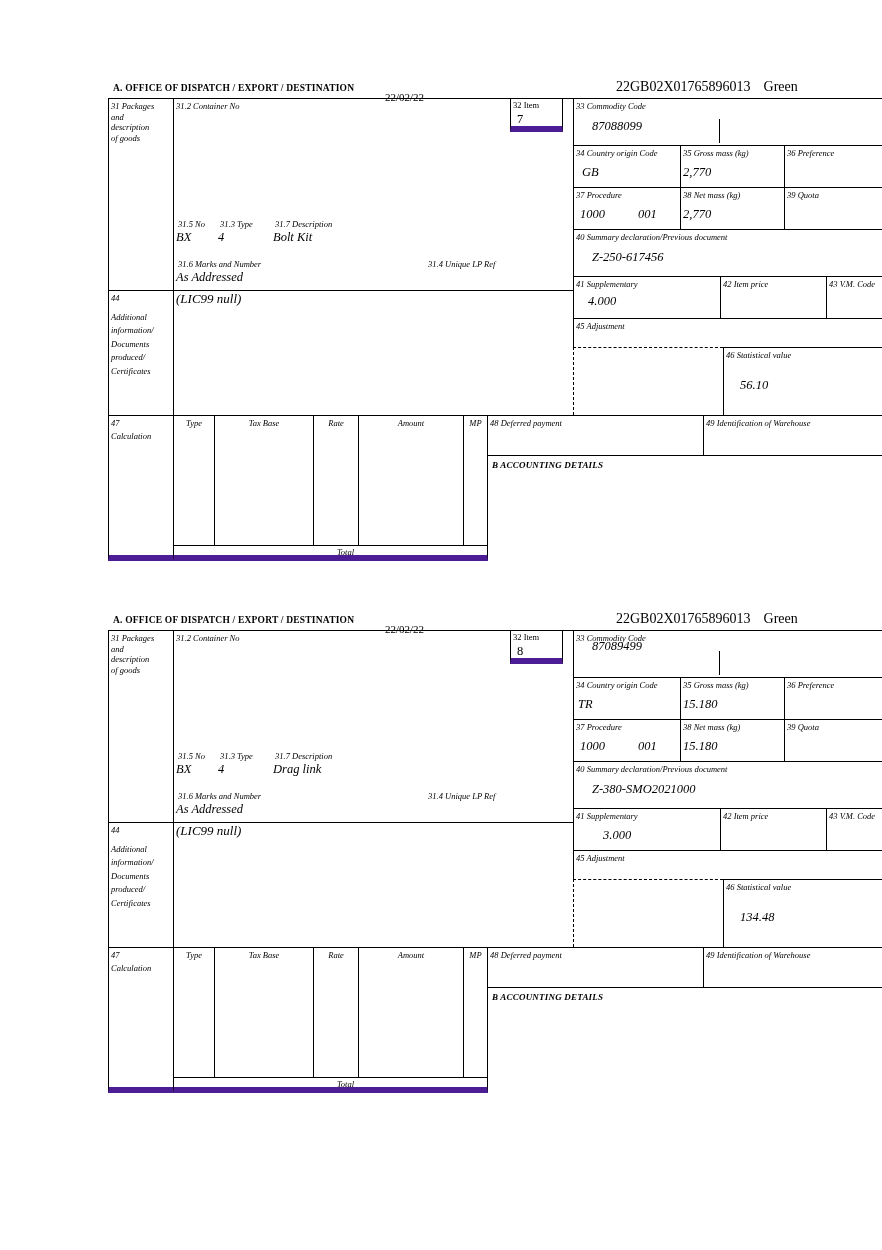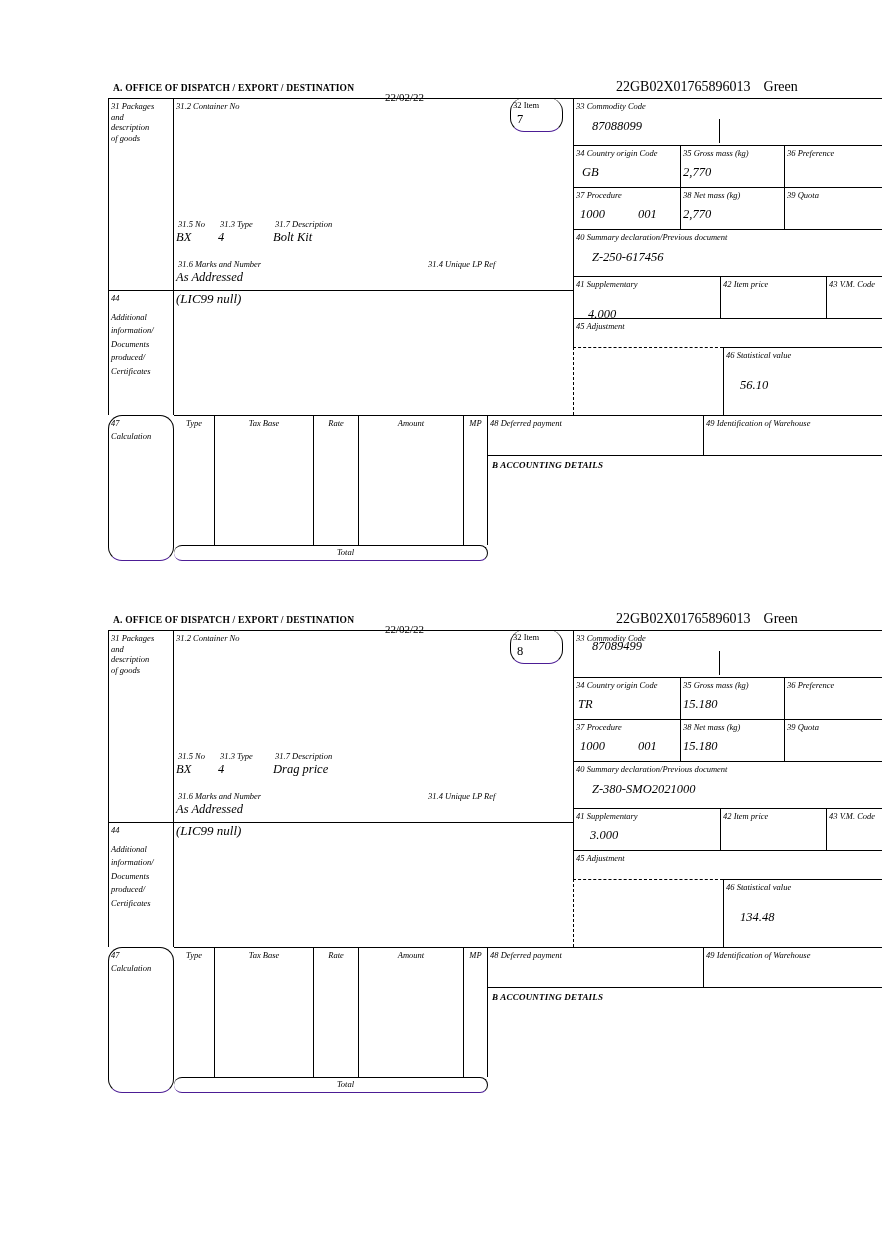--- a/index.html
+++ b/index.html
@@ -9,21 +9,21 @@
   .sec-header { position:relative; height:23px; }
   .sec-title { position:absolute; left:5px; top:8px; font-size:9.5px; font-weight:bold; letter-spacing:.2px; }
   .sec-date { position:absolute; left:277px; top:16px; font-size:11px; }
   .sec-ref { position:absolute; left:508px; top:4px; font-size:14px; }
   .sec-ref .routing { margin-left:13px; }
   .form { position:relative; height:466px; }
   .bx { position:absolute; }
   .bl { border-left:1px solid #000; }
   .bt { border-top:1px solid #000;font-style:italic; }
   .brr { border-right:1px solid #000; }
-  .bb { border-bottom:1px solid #4c1d95;border-radius:14px; }
+  .bb { border-bottom:6px solid #4c1d95; }
   .dl { border-left:1px dashed #000; }
   .dt { border-top:1px dashed #000; }
   .lbl { font-size:8.5px; line-height:10.5px; padding:2px 0 0 2px; }
   .p0 { padding-top:0; }
   .val { font-size:12.5px; line-height:14px; }
   .abs { position:absolute; }
   .colhead { font-size:8.5px; text-align:center; padding-top:2px; }
   .acct-lbl { font-size:9px; font-weight:bold; padding:4px 0 0 4px; letter-spacing:.2px; }
   .tick { position:absolute; width:1px; background:#000; }
 </style>
@@ -98,21 +98,21 @@
       <div class="lbl">39 Quota</div>
     </div>
 
     <div class="bx bl bt brr" style="left:465px;top:131px;width:317px;height:47px">
       <div class="lbl">40 Summary declaration/Previous document</div>
       <div class="abs val" style="left:18px;top:20px">Z-250-617456</div>
     </div>
 
     <div class="bx bl bt" style="left:465px;top:178px;width:147px;height:42px">
       <div class="lbl">41 Supplementary</div>
-      <div class="abs val" style="left:14px;top:30px">4.000</div>
+      <div class="abs val" style="left:14px;top:17px">4.000</div>
     </div>
 
     <div class="bx bl bt" style="left:612px;top:178px;width:106px;height:42px">
       <div class="lbl">42 Item price</div>
     </div>
 
     <div class="bx bl bt brr" style="left:718px;top:178px;width:64px;height:42px">
       <div class="lbl">43 V.M. Code</div>
     </div>
 
@@ -191,21 +191,21 @@
       <div class="lbl p0">of goods</div>
     </div>
 
     <div class="bx bt" style="left:66px;top:0;width:399px;height:192px">
       <div class="lbl">31.2 Container No</div>
       <div class="abs lbl p0" style="left:2px;top:120px">31.5 No</div>
       <div class="abs lbl p0" style="left:44px;top:120px">31.3 Type</div>
       <div class="abs lbl p0" style="left:99px;top:120px">31.7 Description</div>
       <div class="abs val" style="left:2px;top:131px">BX</div>
       <div class="abs val" style="left:44px;top:131px">4</div>
-      <div class="abs val" style="left:99px;top:131px">Drag price</div>
+      <div class="abs val" style="left:99px;top:131px">Drag link</div>
       <div class="abs lbl p0" style="left:2px;top:160px">31.6 Marks and Number</div>
       <div class="abs lbl p0" style="left:252px;top:160px">31.4 Unique LP Ref</div>
       <div class="abs val" style="left:2px;top:171px">As Addressed</div>
     </div>
 
     <div class="bx bl brr bb" style="left:402px;top:0;width:53px;height:34px">
       <div class="lbl">32 Item</div>
       <div class="val" style="margin:1px 0 0 6px">8</div>
     </div>
 
@@ -244,21 +244,21 @@
       <div class="lbl">39 Quota</div>
     </div>
 
     <div class="bx bl bt brr" style="left:465px;top:131px;width:317px;height:47px">
       <div class="lbl">40 Summary declaration/Previous document</div>
       <div class="abs val" style="left:18px;top:20px">Z-380-SMO2021000</div>
     </div>
 
     <div class="bx bl bt" style="left:465px;top:178px;width:147px;height:42px">
       <div class="lbl">41 Supplementary</div>
-      <div class="abs val" style="left:16px;top:19px">3.000</div>
+      <div class="abs val" style="left:29px;top:19px">3.000</div>
     </div>
 
     <div class="bx bl bt" style="left:612px;top:178px;width:106px;height:42px">
       <div class="lbl">42 Item price</div>
     </div>
 
     <div class="bx bl bt brr" style="left:718px;top:178px;width:64px;height:42px">
       <div class="lbl">43 V.M. Code</div>
     </div>
 

